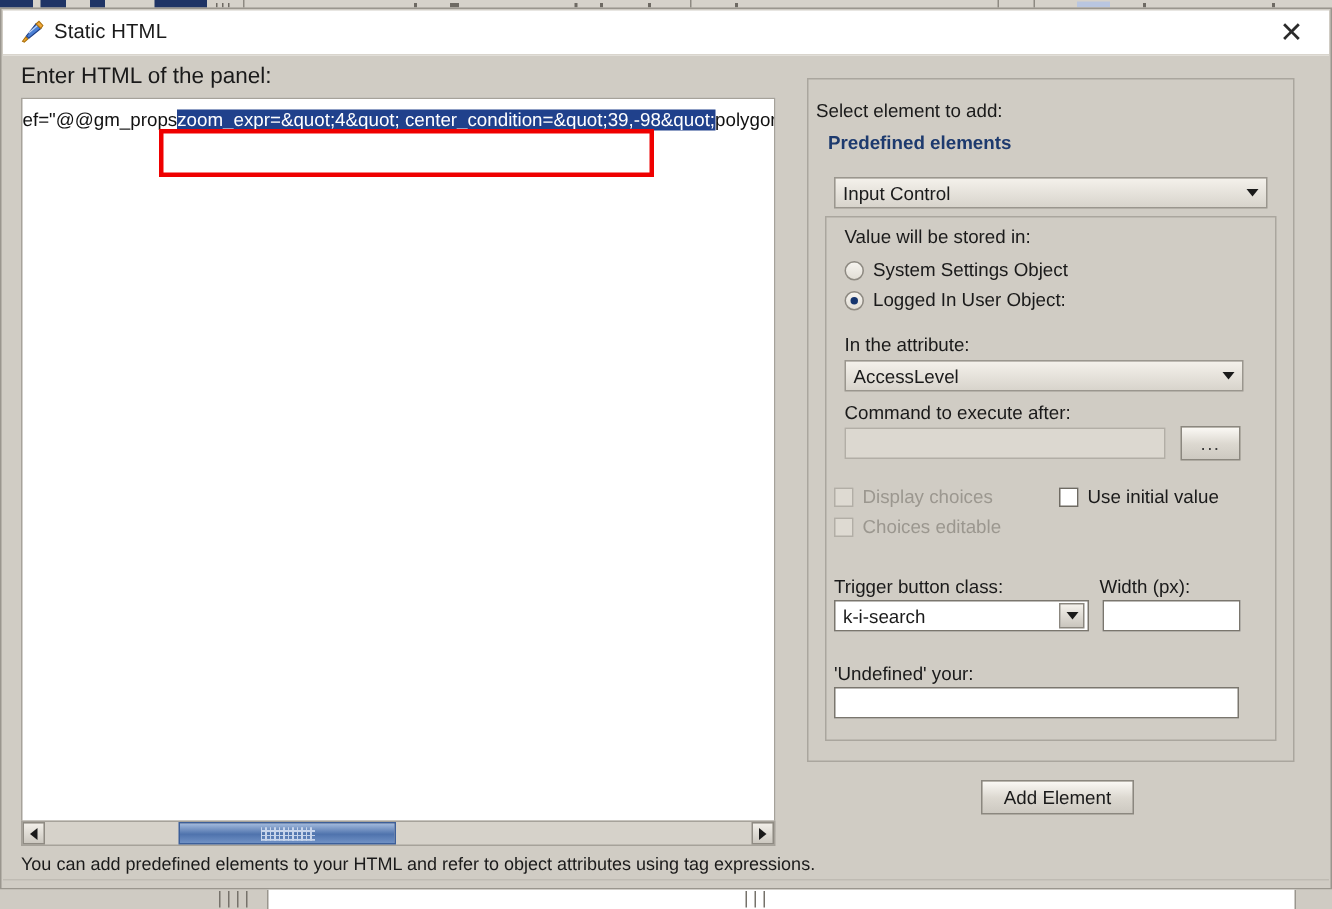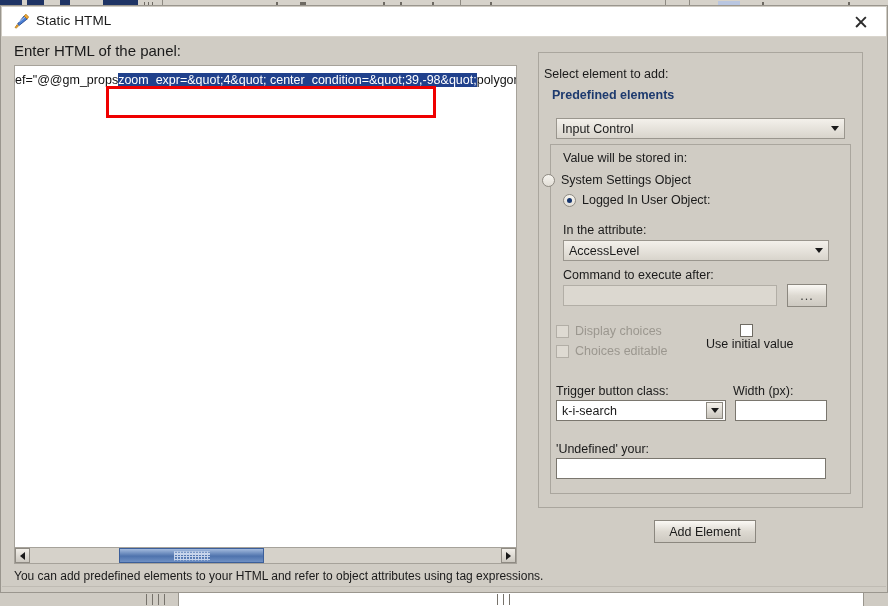--- a/index.html
+++ b/index.html
@@ -381,21 +381,21 @@
       <div class="val">Input Control</div>
       <div class="caret">
           <div class="tri"></div>
         </div>
     </div>
 
     <div id="grp-inner"></div>
 
     <div class="fld-label" style="left:561px; top:114px;">Value will be stored in:</div>
 
-    <div class="radio-row" style="left:540px; top:136px;align-items:center;">
+    <div class="radio-row" style="left:561px; top:136px;align-items:center;">
       <div class="radio-dot"></div>
       <div class="lbl">System Settings Object</div>
     </div>
 
     <div class="radio-row" style="left:561px; top:156px;">
       <div class="radio-dot checked"></div>
       <div class="lbl">Logged In User Object:</div>
     </div>
 
     <div class="fld-label" style="left:561px; top:186px;">In the attribute:</div>
@@ -415,21 +415,21 @@
     <div class="cb-row disabled" style="left:554px; top:287px;">
       <div class="cb-box"></div>
       <div class="lbl">Display choices</div>
     </div>
 
     <div class="cb-row disabled" style="left:554px; top:307px;">
       <div class="cb-box"></div>
       <div class="lbl">Choices editable</div>
     </div>
 
-    <div class="cb-row" style="left:704px; top:287px;flex-direction:column;">
+    <div class="cb-row" style="left:704px; top:287px;">
       <div class="cb-box"></div>
       <div class="lbl">Use initial value</div>
     </div>
 
     <div class="fld-label" style="left:554px; top:347px;">Trigger button class:</div>
     <div class="fld-label" style="left:731px; top:347px;">Width (px):</div>
 
     <div class="combo boxed" style="left:554px; top:363px; width:170px;">
       <div class="val">k-i-search</div>
       <div class="caret">

